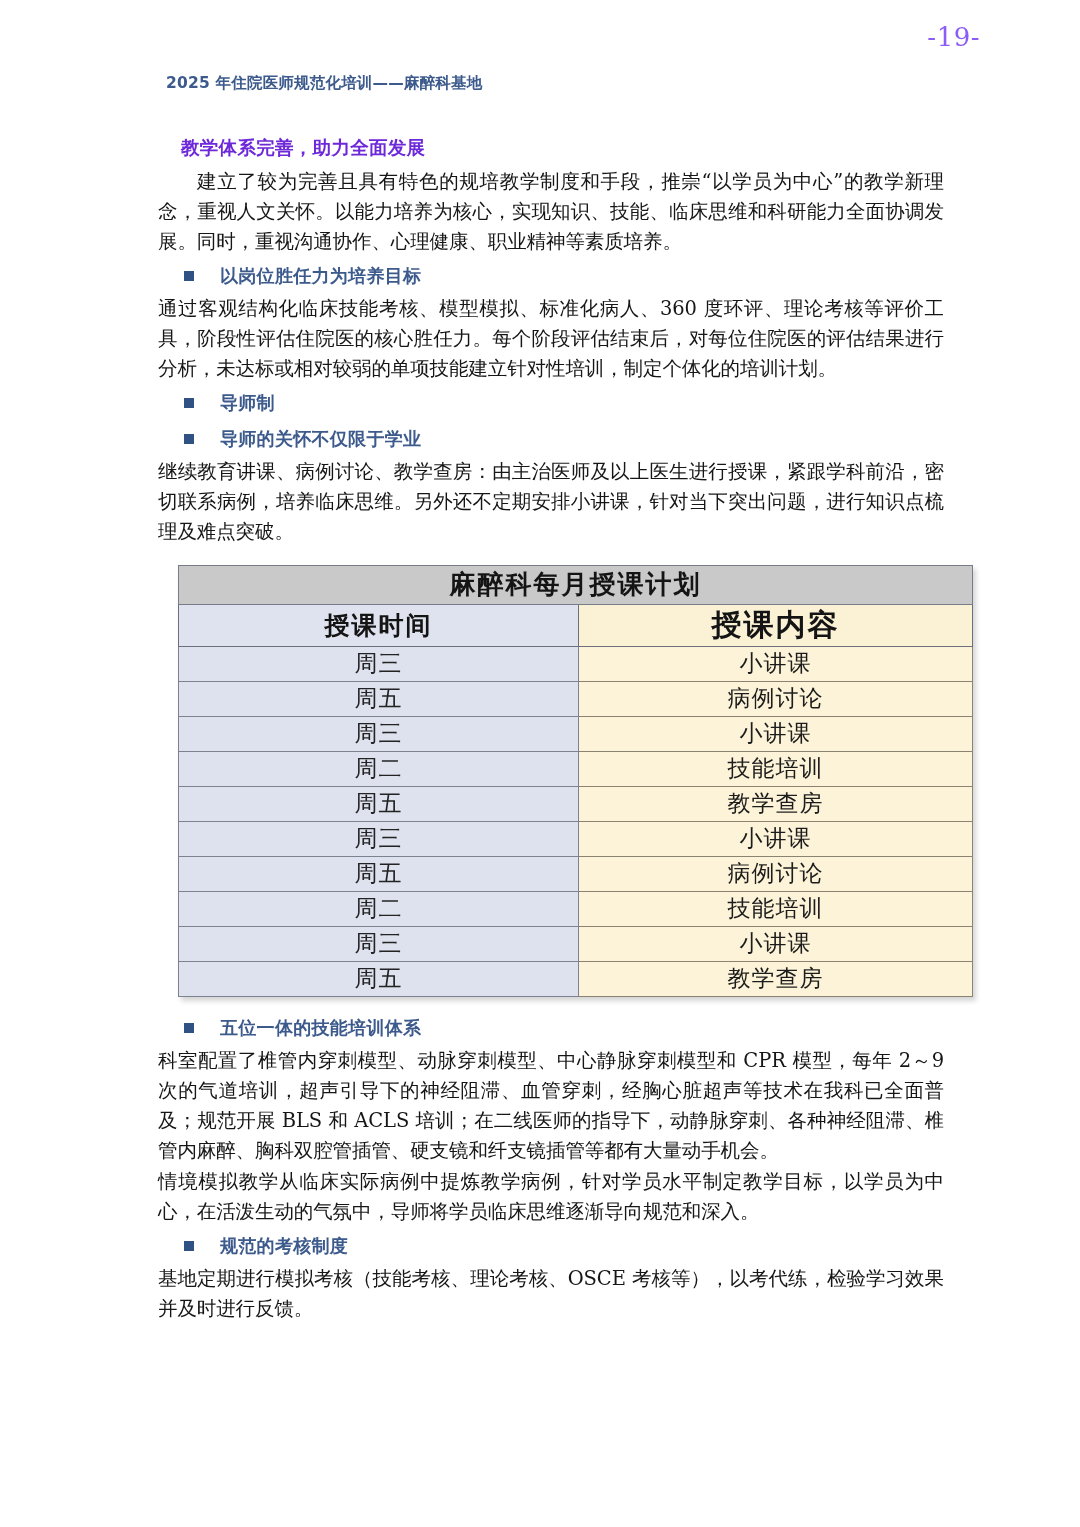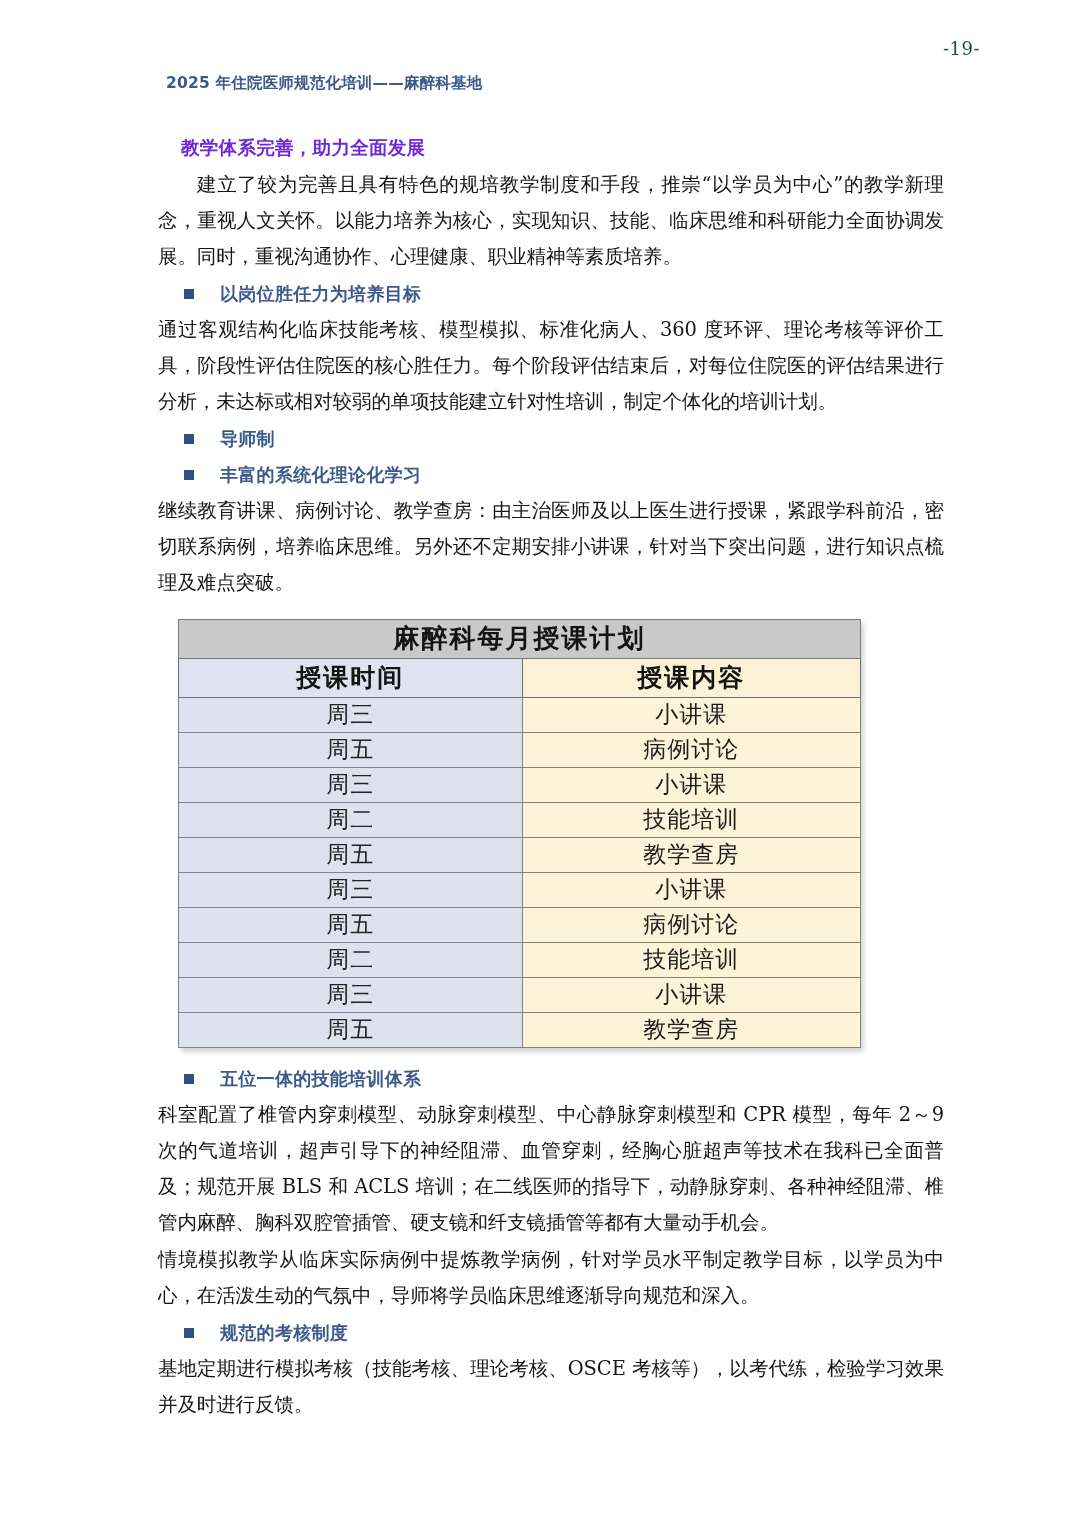--- a/index.html
+++ b/index.html
@@ -18,25 +18,25 @@
 
   .page {
     position: absolute;
     inset: 0;
     background: #ffffff;
   }
 
   
   .page-number {
     position: absolute;
-    top: 38px;
+    top: 22px;
     right: 100px;
     font-family: "DejaVu Serif", "Liberation Serif", serif;
-    font-size: 18px;
-    color: #14532d;
+    font-size: 26px;
+    color: #8b5cf6;
     letter-spacing: 0.5px;
   }
 
   .running-head {
     position: absolute;
     top: 73px;
     left: 166px;
     font-family: "DejaVu Sans", "Liberation Sans", sans-serif;
     font-size: 15.5px;
     font-weight: 700;
@@ -59,21 +59,21 @@
     font-weight: 700;
     color: #6d28d9;
     margin: 0 0 5px 23px;
     letter-spacing: 0.3px;
     line-height: 1.5;
   }
 
   .para {
     font-family: "DejaVu Serif", "Liberation Serif", serif;
     font-size: 19.5px;
-    line-height: 36px;
+    line-height: 30px;
     color: #161616;
     margin: 0 0 1px 0;
     text-align: justify;
     text-justify: inter-ideograph;
     letter-spacing: -0.1px;
   }
   .para.indent {
     text-indent: 39px;
   }
 
@@ -96,21 +96,21 @@
     font-size: 18px;
     font-weight: 700;
     color: #3c5a8c;
     letter-spacing: 0.3px;
     line-height: 34px;
   }
 
   
   .table-wrap {
     margin: 18px 0 14px 20px;
-    width: 683px;
+    width: 795px;
     box-shadow: 3px 4px 5px rgba(0,0,0,0.17);
     background: #c4b5fd;
   }
   table.schedule {
     border-collapse: collapse;
     width: 100%;
     table-layout: fixed;
   }
   table.schedule td,
   table.schedule th {
@@ -131,21 +131,21 @@
   .col-head-time {
     background: #dfe3ef;
     font-size: 25px;
     font-weight: 700;
     height: 38px;
     color: #141414;
     letter-spacing: 2px;
   }
   .col-head-content {
     background: #fbf2d5;
-    font-size: 25px;
+    font-size: 30px;
     font-weight: 700;
     height: 38px;
     color: #141414;
     letter-spacing: 2px;
   }
   td.cell-time {
     background: #dde2ee;
     font-size: 23px;
     height: 34px;
     color: #232323;
@@ -183,21 +183,21 @@
     </div>
     <p class="para">通过客观结构化临床技能考核、模型模拟、标准化病人、360 度环评、理论考核等评价工具，阶段性评估住院医的核心胜任力。每个阶段评估结束后，对每位住院医的评估结果进行分析，未达标或相对较弱的单项技能建立针对性培训，制定个体化的培训计划。</p>
 
     <div class="bullet-head">
       <span class="bullet-square"></span>
       <span class="bullet-label">导师制</span>
     </div>
 
     <div class="bullet-head">
       <span class="bullet-square"></span>
-      <span class="bullet-label">丰富的系统化理论化学习</span>
+      <span class="bullet-label">导师的关怀不仅限于学业</span>
     </div>
     <p class="para">继续教育讲课、病例讨论、教学查房：由主治医师及以上医生进行授课，紧跟学科前沿，密切联系病例，培养临床思维。另外还不定期安排小讲课，针对当下突出问题，进行知识点梳理及难点突破。</p>
 
     <div class="table-wrap">
       <table class="schedule">
         <colgroup>
           <col class="col-time">
           <col class="col-cont">
         </colgroup>
         <thead>

